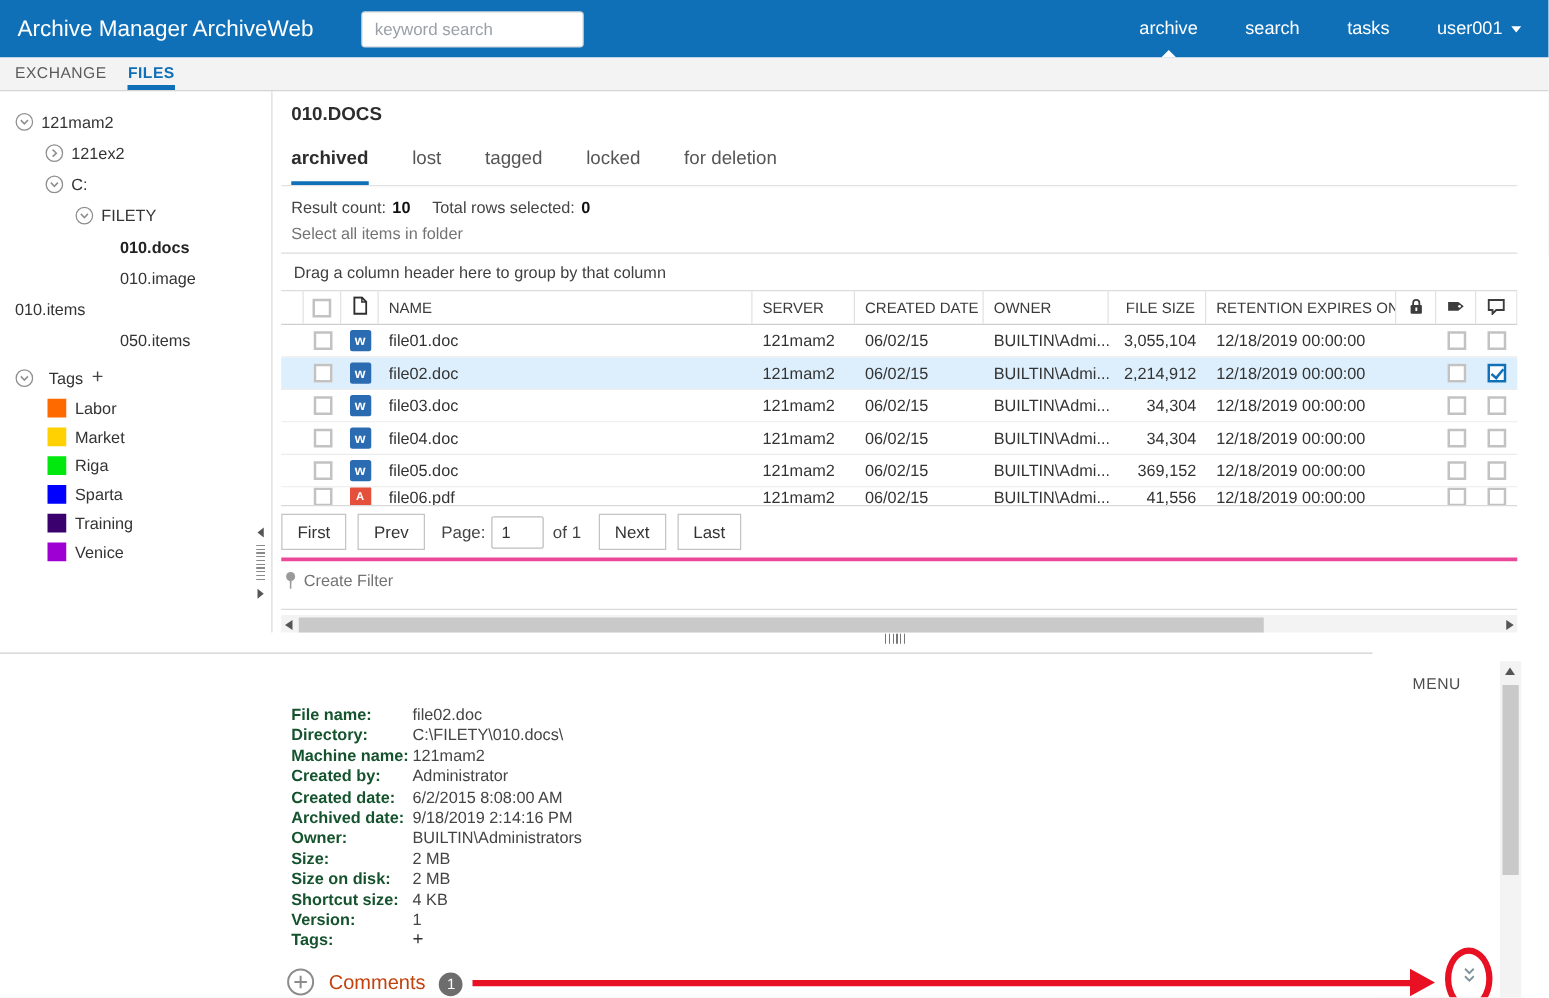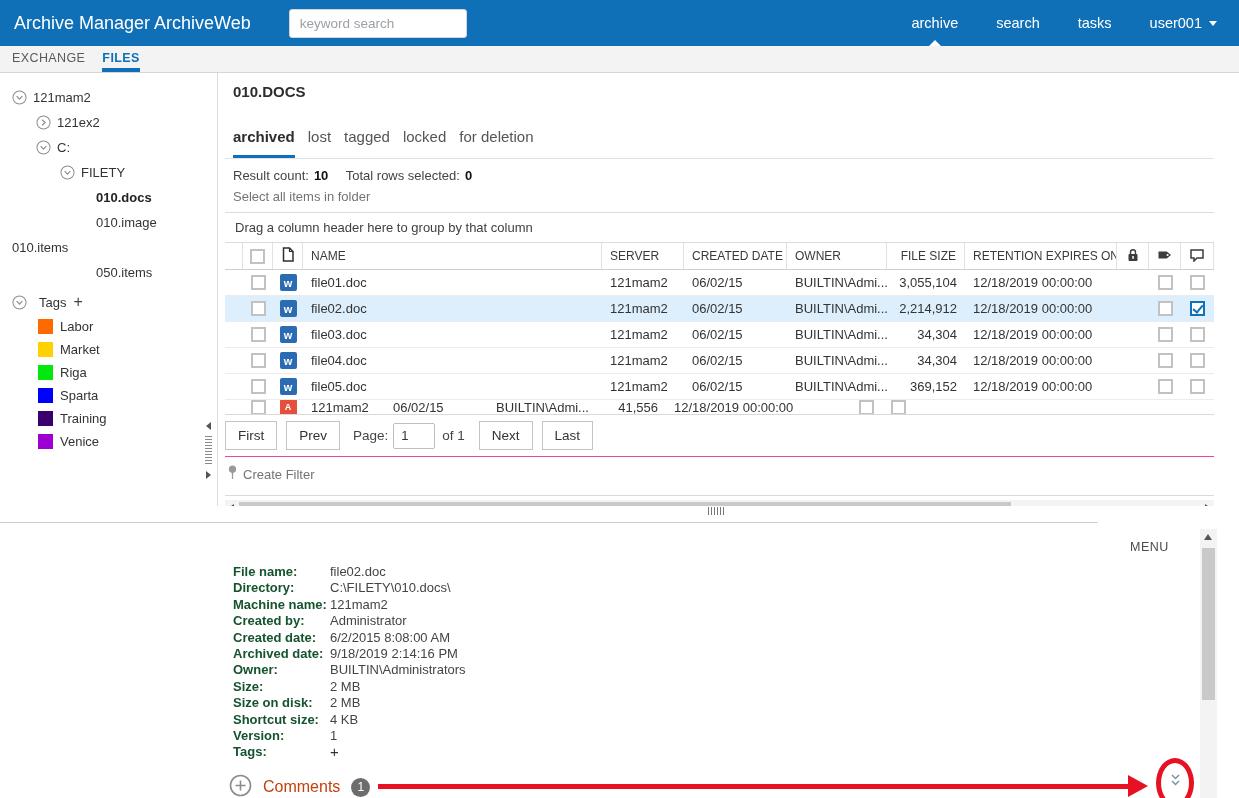--- a/index.html
+++ b/index.html
@@ -41,21 +41,21 @@
 
   
   .vsplit{position:absolute;left:203px;top:422px;width:10px;height:58px}
   .tri-left{width:0;height:0;border-top:4px solid transparent;border-bottom:4px solid transparent;border-right:5px solid #555;margin:0 auto 6px}
   .vgrip{width:7px;height:28px;margin:0 auto;background:repeating-linear-gradient(#888 0 1px,transparent 1px 3px)}
   .tri-right{width:0;height:0;border-top:4px solid transparent;border-bottom:4px solid transparent;border-left:5px solid #555;margin:7px auto 0}
 
   
   .main{position:absolute;top:73px;left:218px;width:996px;height:433px;padding-left:7px;overflow:hidden}
   .folder-title{font-size:15px;font-weight:bold;color:#2d2d2d;margin:10px 0 0 8px}
-  .viewtabs{display:flex;gap:13px;margin:28px 0 0 8px;height:30px}
+  .viewtabs{display:flex;gap:35px;margin:18px 0 0 8px;height:30px}
   .vtab{font-size:15px;color:#555;cursor:pointer;padding-bottom:7px;border-bottom:3px solid transparent}
   .vtab.active{color:#2d2d2d;font-weight:bold;border-bottom-color:#0f70b8}
   .divider{border-top:1px solid #e2e2e2;margin-top:0}
   .result-line{margin:9px 0 0 8px;font-size:13px;color:#444}
   .result-line b{color:#111;margin:0 14px 0 5px}
   .result-line b:last-child{margin-right:0}
   .link{color:#737373;font-size:13px;cursor:pointer;text-decoration:none}
   .selectall{display:inline-block;margin:6px 0 8px 8px}
   .grouphint{border-top:1px solid #dcdcdc;border-bottom:1px solid #dcdcdc;padding:7px 0 7px 10px;font-size:13px;color:#3f3f3f}
 
@@ -86,21 +86,21 @@
   .ficon.word::after{content:"w"}
   .ficon.pdf{background:#e5503c;font-size:9px}
   .ficon.pdf::after{content:"A"}
 
   
   .pager{display:flex;align-items:center;height:41px;padding-left:0}
   .pgbtn{border:1px solid #c4c4c4;background:#fff;color:#333;font-size:13.5px;padding:6px 12px;margin-right:9px;cursor:pointer;font-family:inherit}
   .pglabel{font-size:13.5px;color:#444;margin:0 5px 0 4px}
   .pginput{width:42px;height:26px;border:1px solid #bdbdbd;border-radius:2px;padding:2px 7px;font-size:13px;color:#333;margin-right:7px}
   .pgof{font-size:13.5px;color:#444;margin-right:14px}
-  .filterline{border-top:1px solid #ec4899;padding:8px 0 9px 2px;display:flex;align-items:center;gap:5px}
+  .filterline{border-top:3px solid #ec4899;padding:8px 0 9px 2px;display:flex;gap:5px}
 
   
   .hscroll-wrap{border-top:1px solid #dadada;padding-top:4px;margin-top:3px}
   .hscroll{position:relative;height:17px;background:#f3f3f3}
   .hthumb{position:absolute;left:14px;top:2px;width:772px;height:13px;background:#c9c9c9;cursor:pointer}
   .harrow{position:absolute;top:4px;width:0;height:0;border-top:4.5px solid transparent;border-bottom:4.5px solid transparent;cursor:pointer}
   .harrow.left{left:3px;border-right:6px solid #555}
   .harrow.right{right:3px;border-left:6px solid #555}
 
   
@@ -497,20 +497,21 @@
         </div>
 
         <div class="trow partial">
           <div class="c spacer"></div>
           <div class="c chk">
             <span class="checkbox"></span>
           </div>
           <div class="c icn">
             <span class="ficon pdf"></span>
           </div>
+          <div class="c name">file06.pdf</div>
           <div class="c server">121mam2</div>
           <div class="c created">06/02/15</div>
           <div class="c owner">BUILTIN\Admi...</div>
           <div class="c size">41,556</div>
           <div class="c ret">12/18/2019 00:00:00</div>
           <div class="c lockc"></div>
           <div class="c tagc">
             <span class="checkbox"></span>
           </div>
           <div class="c comc">

